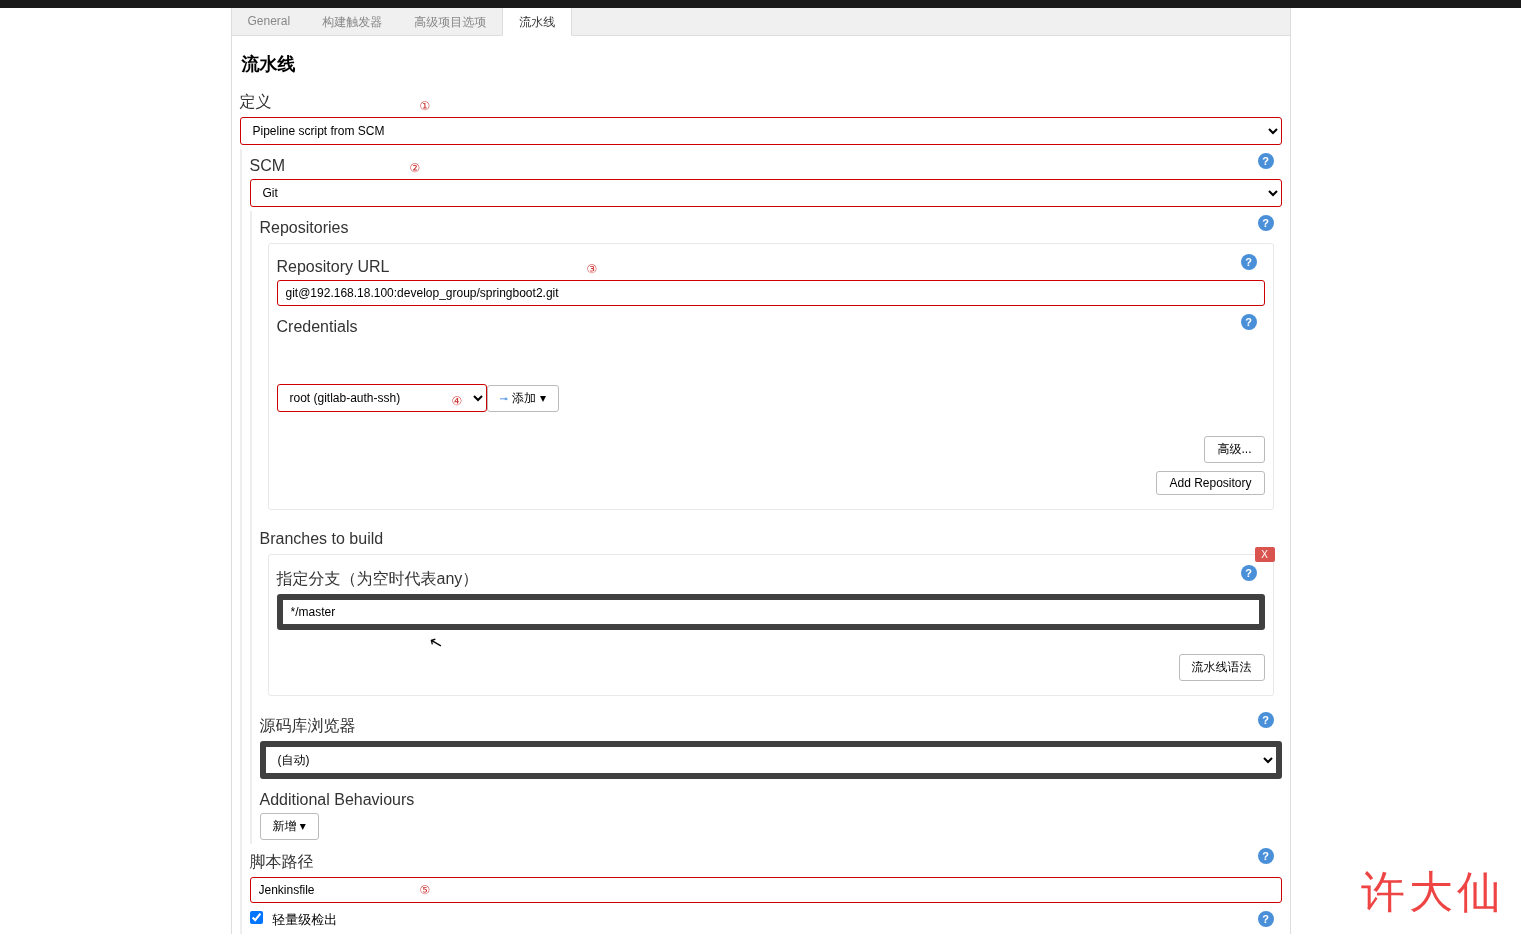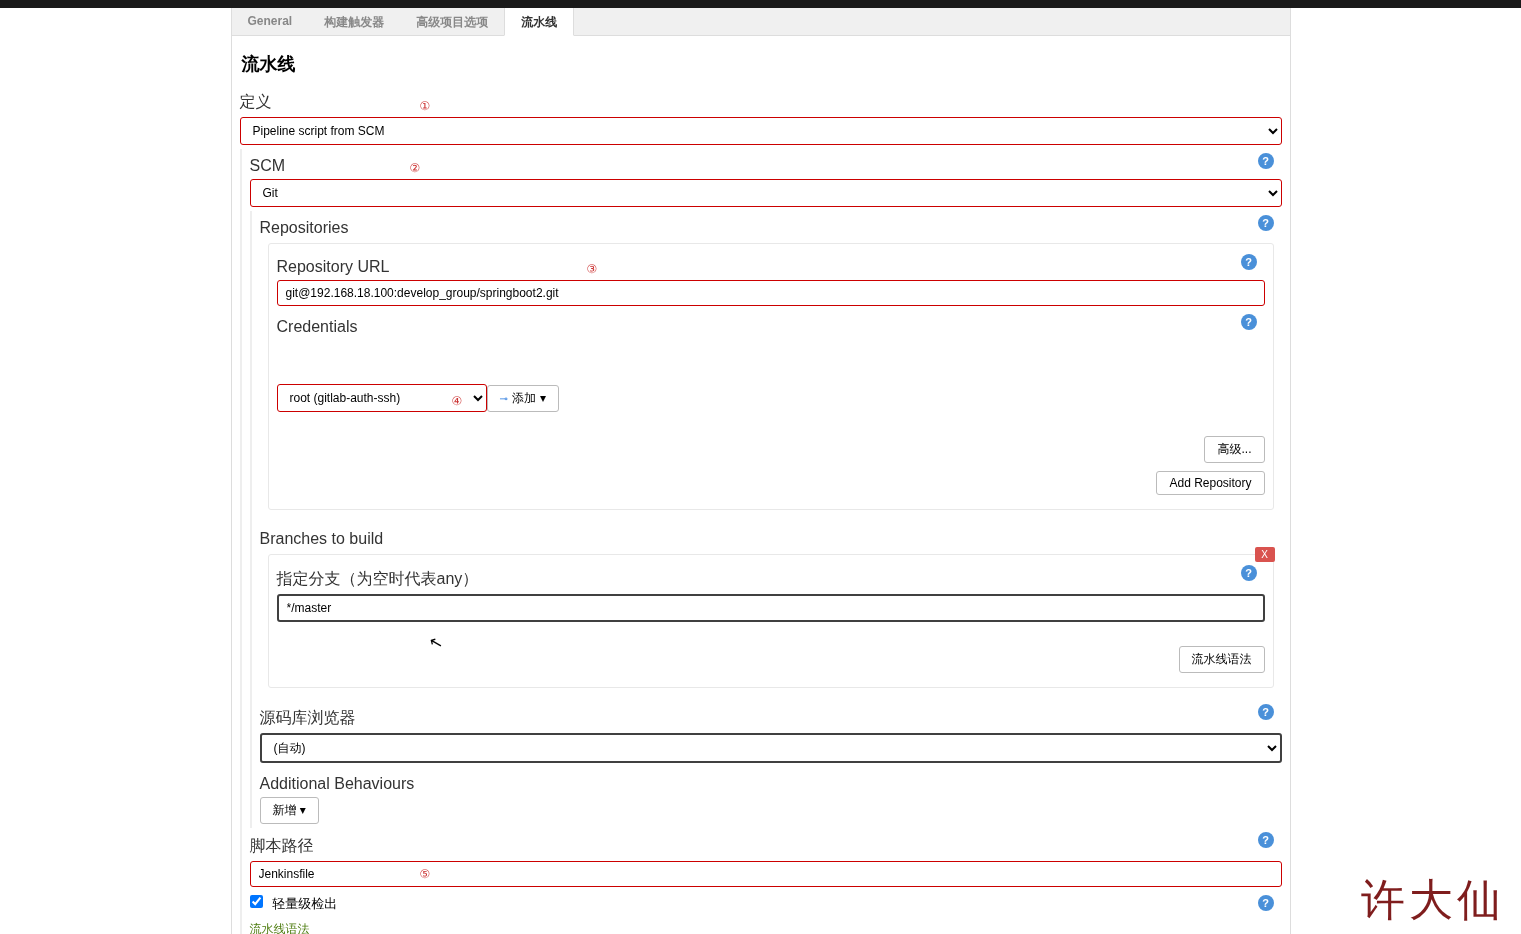--- a/index.html
+++ b/index.html
@@ -1,41 +1,41 @@
 <!DOCTYPE html>
 <html><head>
 <meta charset="utf-8">
 <style>
 * { box-sizing: border-box; margin: 0; padding: 0; font-family: -apple-system, BlinkMacSystemFont, "Segoe UI", Arial, sans-serif; }
 body { background: #fff; font-size: 13px; }
 .topbar { height: 8px; background: #1a1a1a; }
 .outer { width: 1060px; margin: 0 auto; padding: 0; }
-.tabstrip { background: #f0f0f0; border: 1px solid #ddd; border-top: none; display: flex; height: 28px; font-weight: bold; }
+.tabstrip { background: #f0f0f0; border: 1px solid #ddd; border-top: none; display: flex; height: 28px; }
 .tab { padding: 6px 16px; color: #888; cursor: pointer; font-size: 12px; }
 .tab.active { background: #fff; border: 1px solid #ddd; border-top: none; border-bottom-color: #fff; color: #333; margin-bottom: -1px; }
 .main { border: 1px solid #ddd; border-top: none; padding: 12px 0 24px 0; position: relative; }
 .sec-title { font-size: 18px; font-weight: bold; padding: 4px 10px 8px 10px; }
 .lbl { font-size: 16px; color: #333; padding: 4px 0; }
 .help { float: right; width: 16px; height: 16px; border-radius: 50%; background: #4a90d9; color: #fff; text-align: center; font-size: 11px; line-height: 16px; font-weight: bold; cursor: pointer; margin-right: 8px; }
-select, input[type=text] { width: 100%; border: 2px solid #404040; padding: 5px 8px; font-size: 12px; background: #fff; border-radius: 3px; }
+select, input[type=text] { width: 100%; border: 6px solid #404040; padding: 5px 8px; font-size: 12px; background: #fff; border-radius: 3px; }
 .redbox { border: 1px solid #c00 !important; }
 .block { padding: 4px 8px; }
 .nest { border-left: 2px solid #eee; margin-left: 8px; padding-left: 0; }
 .row { position: relative; }
 .anno { position: absolute; color: #c33; font-size: 12px; }
 .btn { display: inline-block; border: 1px solid #bbb; background: #fff; padding: 4px 12px; font-size: 12px; border-radius: 3px; cursor: pointer; }
 .btn-key { display: inline-flex; align-items: center; gap: 4px; }
 .btn-key .keyicon { color: #2a7ade; font-size: 10px; }
 .right { float: right; }
 .delx { width: 20px; height: 15px; background: #d9534f; color: #fff; text-align: center; font-size: 10px; line-height: 15px; cursor: pointer; border-radius: 2px; }
 .save { background: #4b7cc3; color: #fff; border: 2px solid #2a5a9a; padding: 8px 24px; font-size: 13px; border-radius: 3px; cursor: pointer; }
 .apply { background: #fff; border: 1px solid #ccc; padding: 8px 24px; font-size: 19px; border-radius: 3px; cursor: pointer; }
 .btn-outer { border: 1px solid #c33; padding: 4px; display: inline-block; background: #fff; margin: 8px 0 0 10px; }
 .link { color: #4d7c0f; font-size: 12px; cursor: pointer; margin-top: 32px; }
-.watermark { position: fixed; right: 16px; bottom: 4px; font-size: 44px; color: #7f1d1d; letter-spacing: 4px; }
+.watermark { position: fixed; right: 16px; bottom: 12px; font-size: 44px; color: #ef4444; letter-spacing: 4px; }
 .cursor { position: absolute; font-size: 16px; transform: rotate(-15deg); }
 .chk { margin-right: 6px; }
 .credrow { display: flex; gap: 0; align-items: center; margin-top: 44px; }
 .credrow select { width: 210px; }
 .sectionbox { border: 1px solid #e8e8e8; border-radius: 3px; padding: 10px 8px; margin: 2px 8px 8px 8px; }
 </style>
 </head>
 <body>
 
 <div class="topbar"></div>

